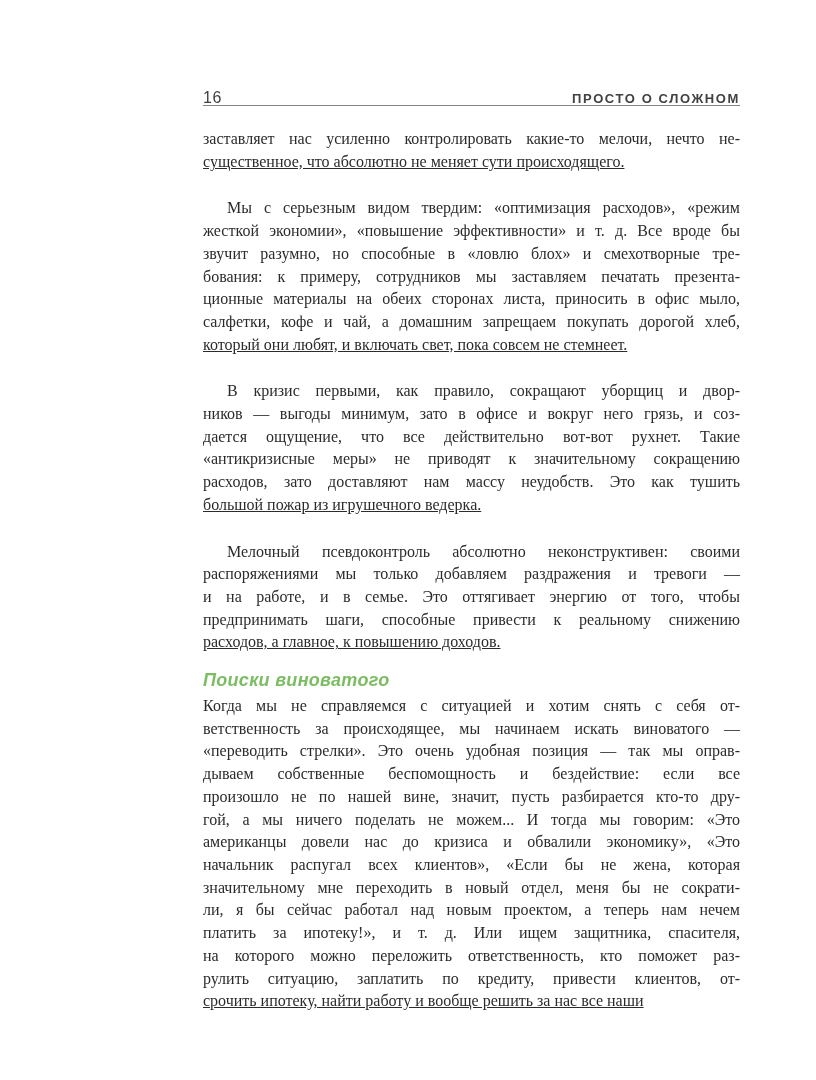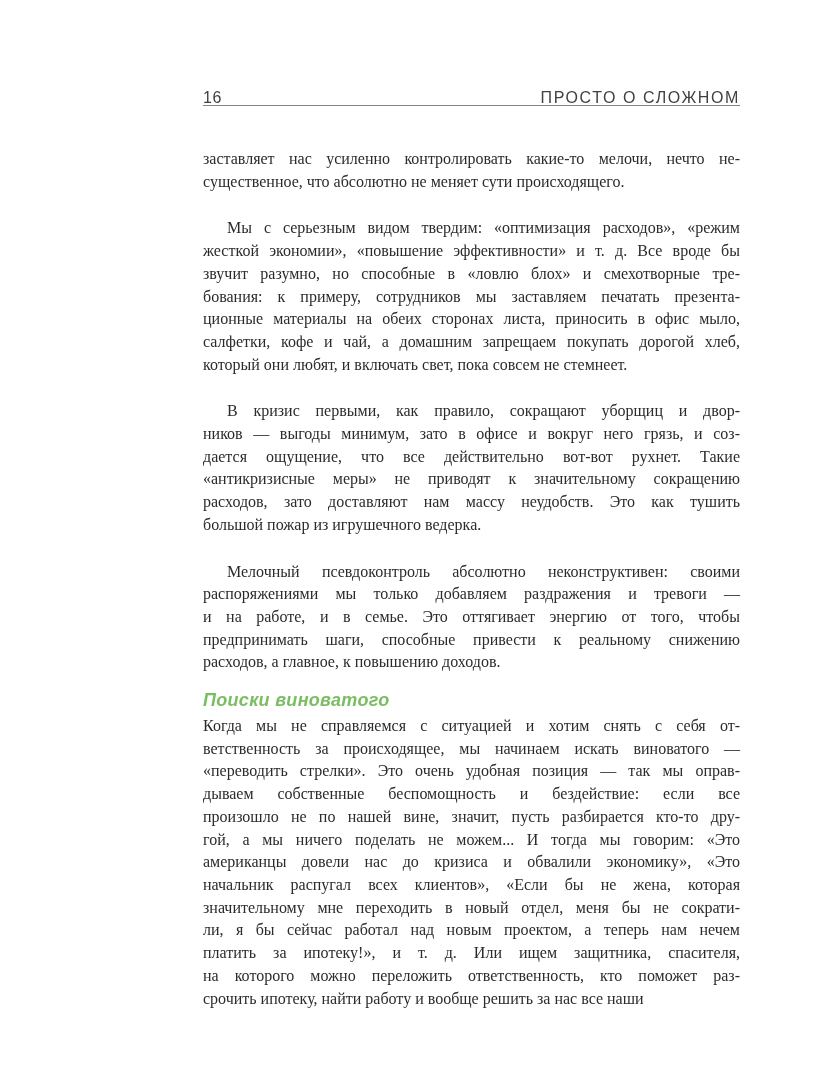--- a/index.html
+++ b/index.html
@@ -24,51 +24,52 @@
     justify-content: space-between;
     align-items: baseline;
     font-family: "Liberation Sans", sans-serif;
     color: var(--header-gray, #414141);
   }
   .page-number {
     font-size: 16px;
     letter-spacing: 0.5px;
   }
   .running-title {
-    font-size: 16px;
+    font-size: 13px;
     letter-spacing: 1.6px;
-    font-weight: 400;
+    font-weight: 700;
   }
   .header-rule {
     position: absolute;
     left: 203px;
     width: 537px;
     top: 105px;
     height: 1px;
     background: var(--rule-gray, #848484);
   }
   .body-text {
     position: absolute;
     left: 203px;
-    top: 148px;
+    top: 128px;
     width: 537px;
     font-size: 16px;
     line-height: 22.7px;
     color: var(--text-color, #2b2b2b);
   }
   .paragraph {
     margin: 0;
   }
   .line {
     text-align: justify;
     text-align-last: justify;
     white-space: normal;
   }
   .line.last {
     text-align-last: left;
+    text-decoration: underline;
   }
   .line.indent {
     text-indent: 24px;
     margin-top: 24px;
   }
   .section-heading {
     font-family: "Liberation Sans", sans-serif;
     font-weight: bold;
     font-size: 18px;
     line-height: 28px;
@@ -124,16 +125,17 @@
         <div class="line">«переводить стрелки». Это очень удобная позиция — так мы оправ-</div>
         <div class="line">дываем собственные беспомощность и бездействие: если все</div>
         <div class="line">произошло не по нашей вине, значит, пусть разбирается кто-то дру-</div>
         <div class="line">гой, а мы ничего поделать не можем... И тогда мы говорим: «Это</div>
         <div class="line">американцы довели нас до кризиса и обвалили экономику», «Это</div>
         <div class="line">начальник распугал всех клиентов», «Если бы не жена, которая</div>
         <div class="line">значительному мне переходить в новый отдел, меня бы не сократи-</div>
         <div class="line">ли, я бы сейчас работал над новым проектом, а теперь нам нечем</div>
         <div class="line">платить за ипотеку!», и т. д. Или ищем защитника, спасителя,</div>
         <div class="line">на которого можно переложить ответственность, кто поможет раз-</div>
+        <div class="line">рулить ситуацию, заплатить по кредиту, привести клиентов, от-</div>
         <div class="line last">срочить ипотеку, найти работу и вообще решить за нас все наши</div>
       </div>
     </div>
 </div>
 
 </body></html>

